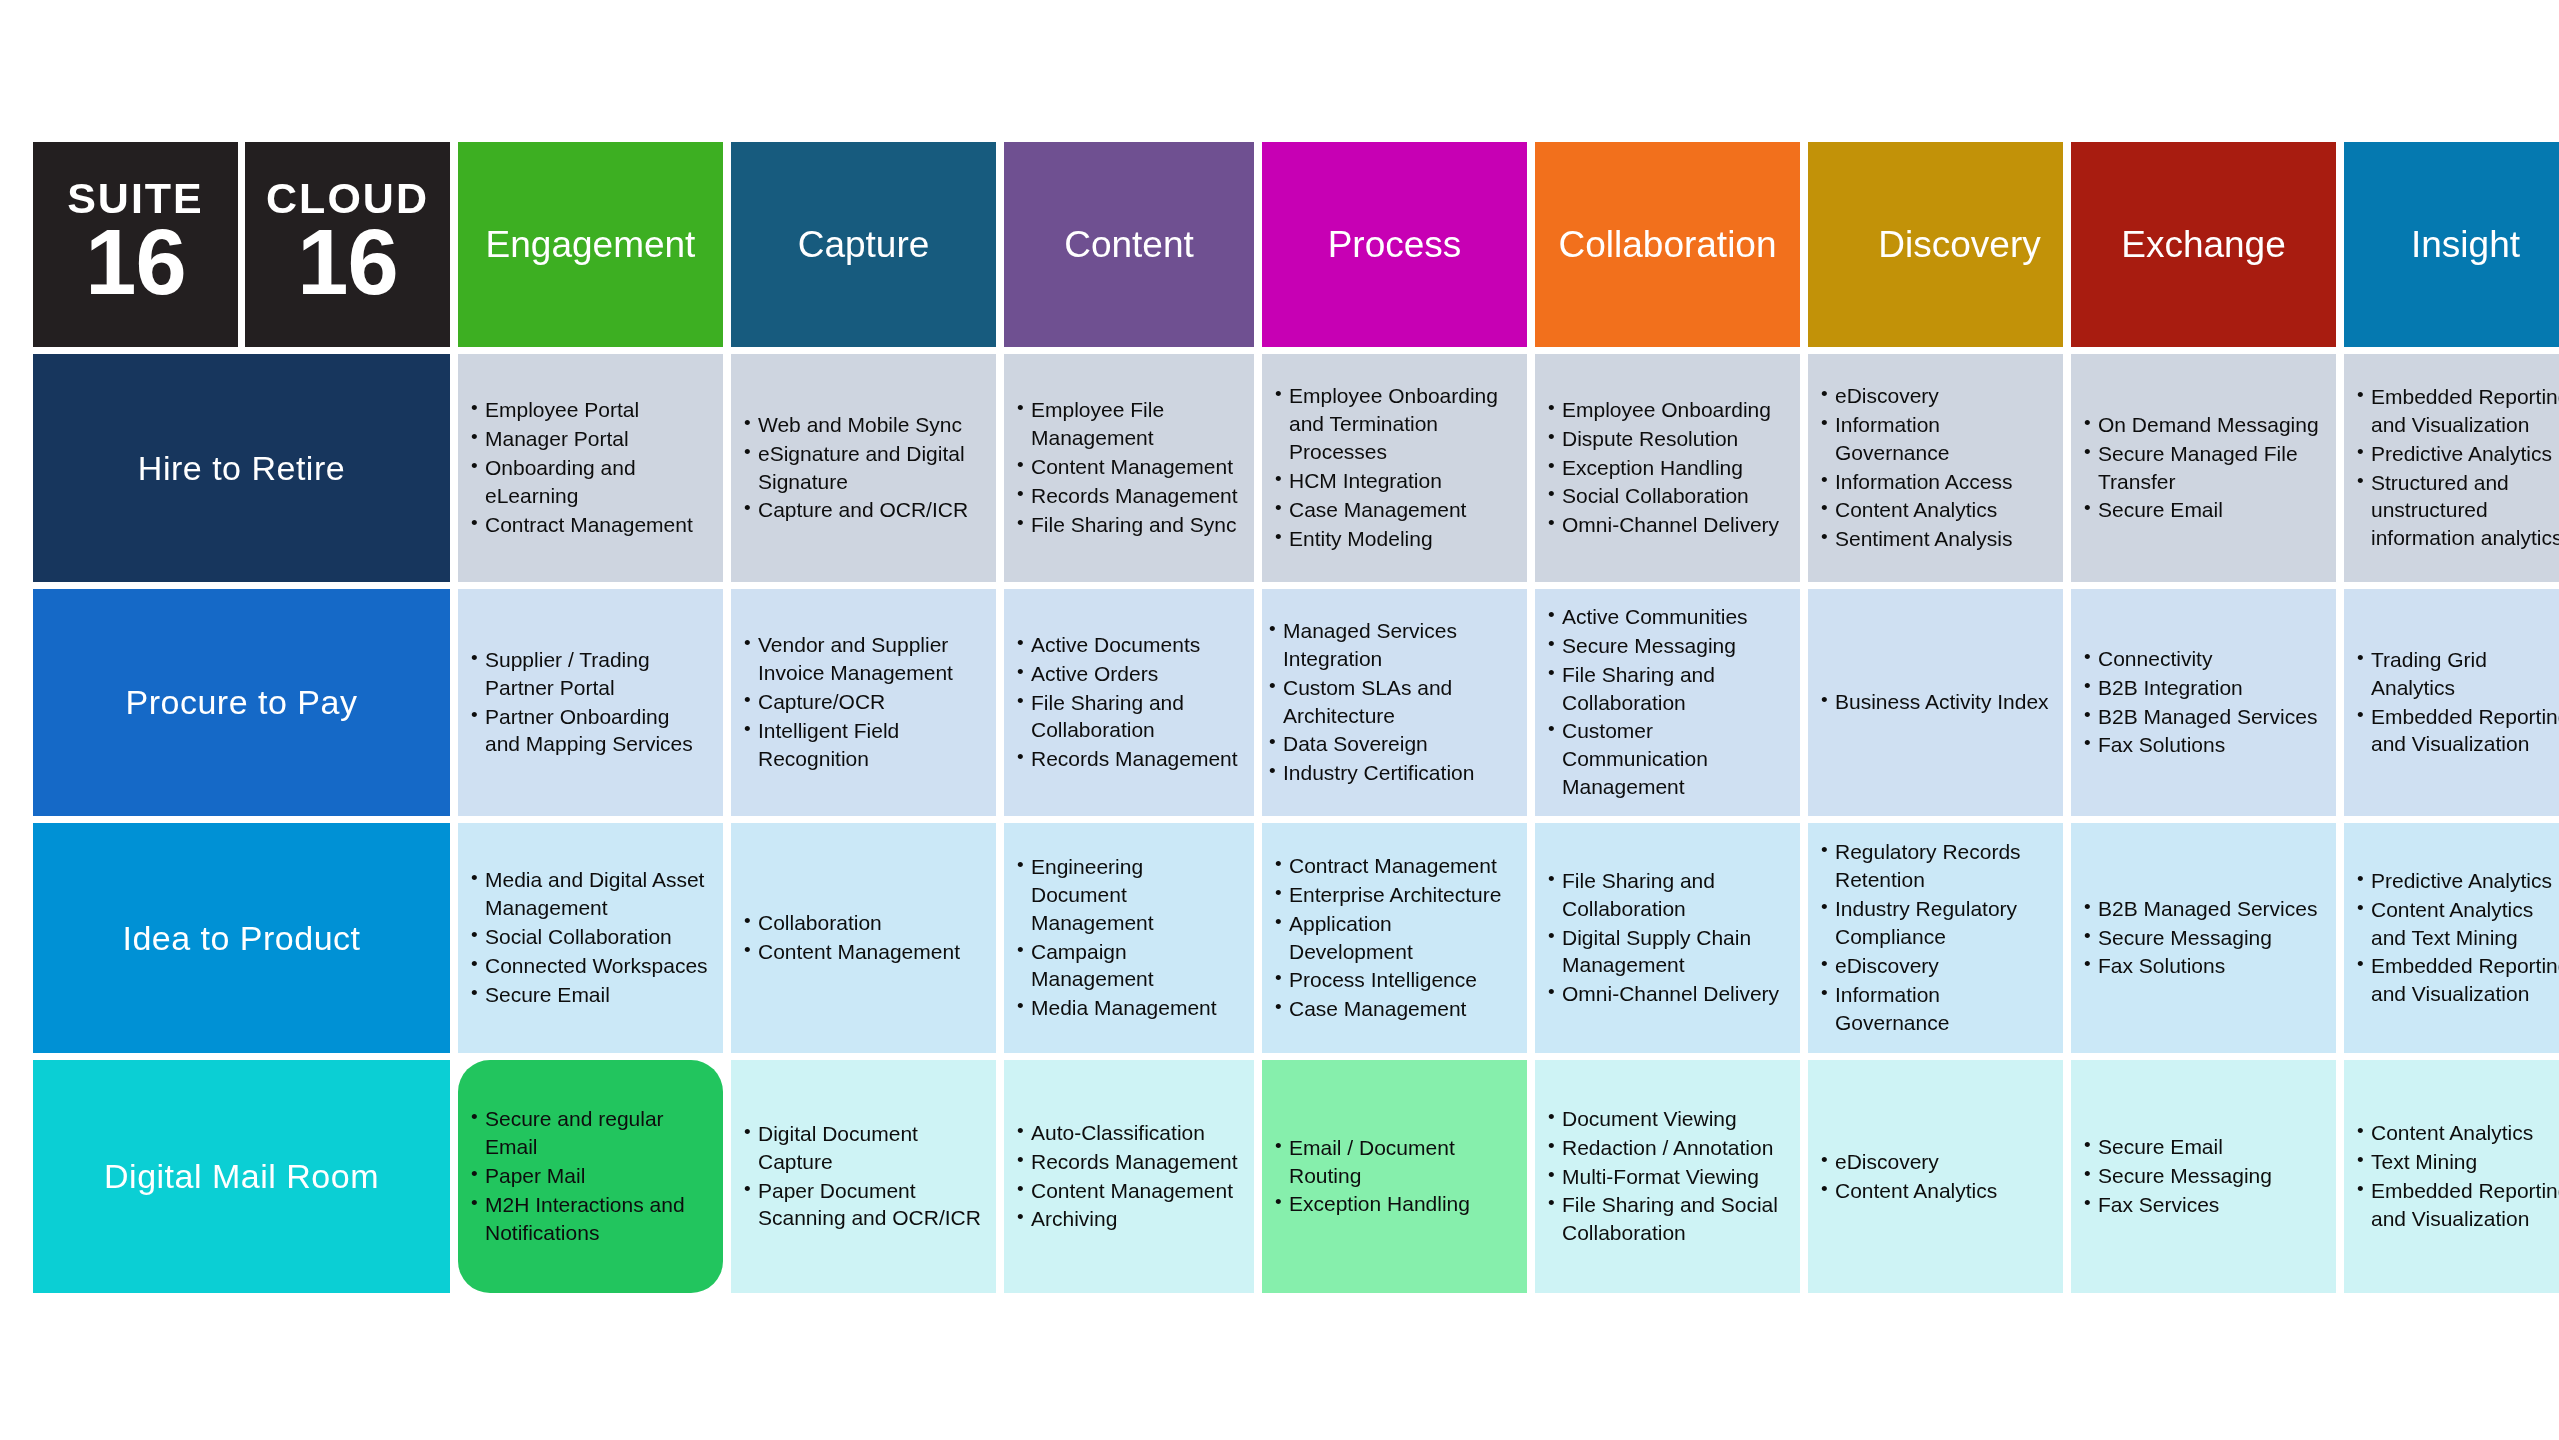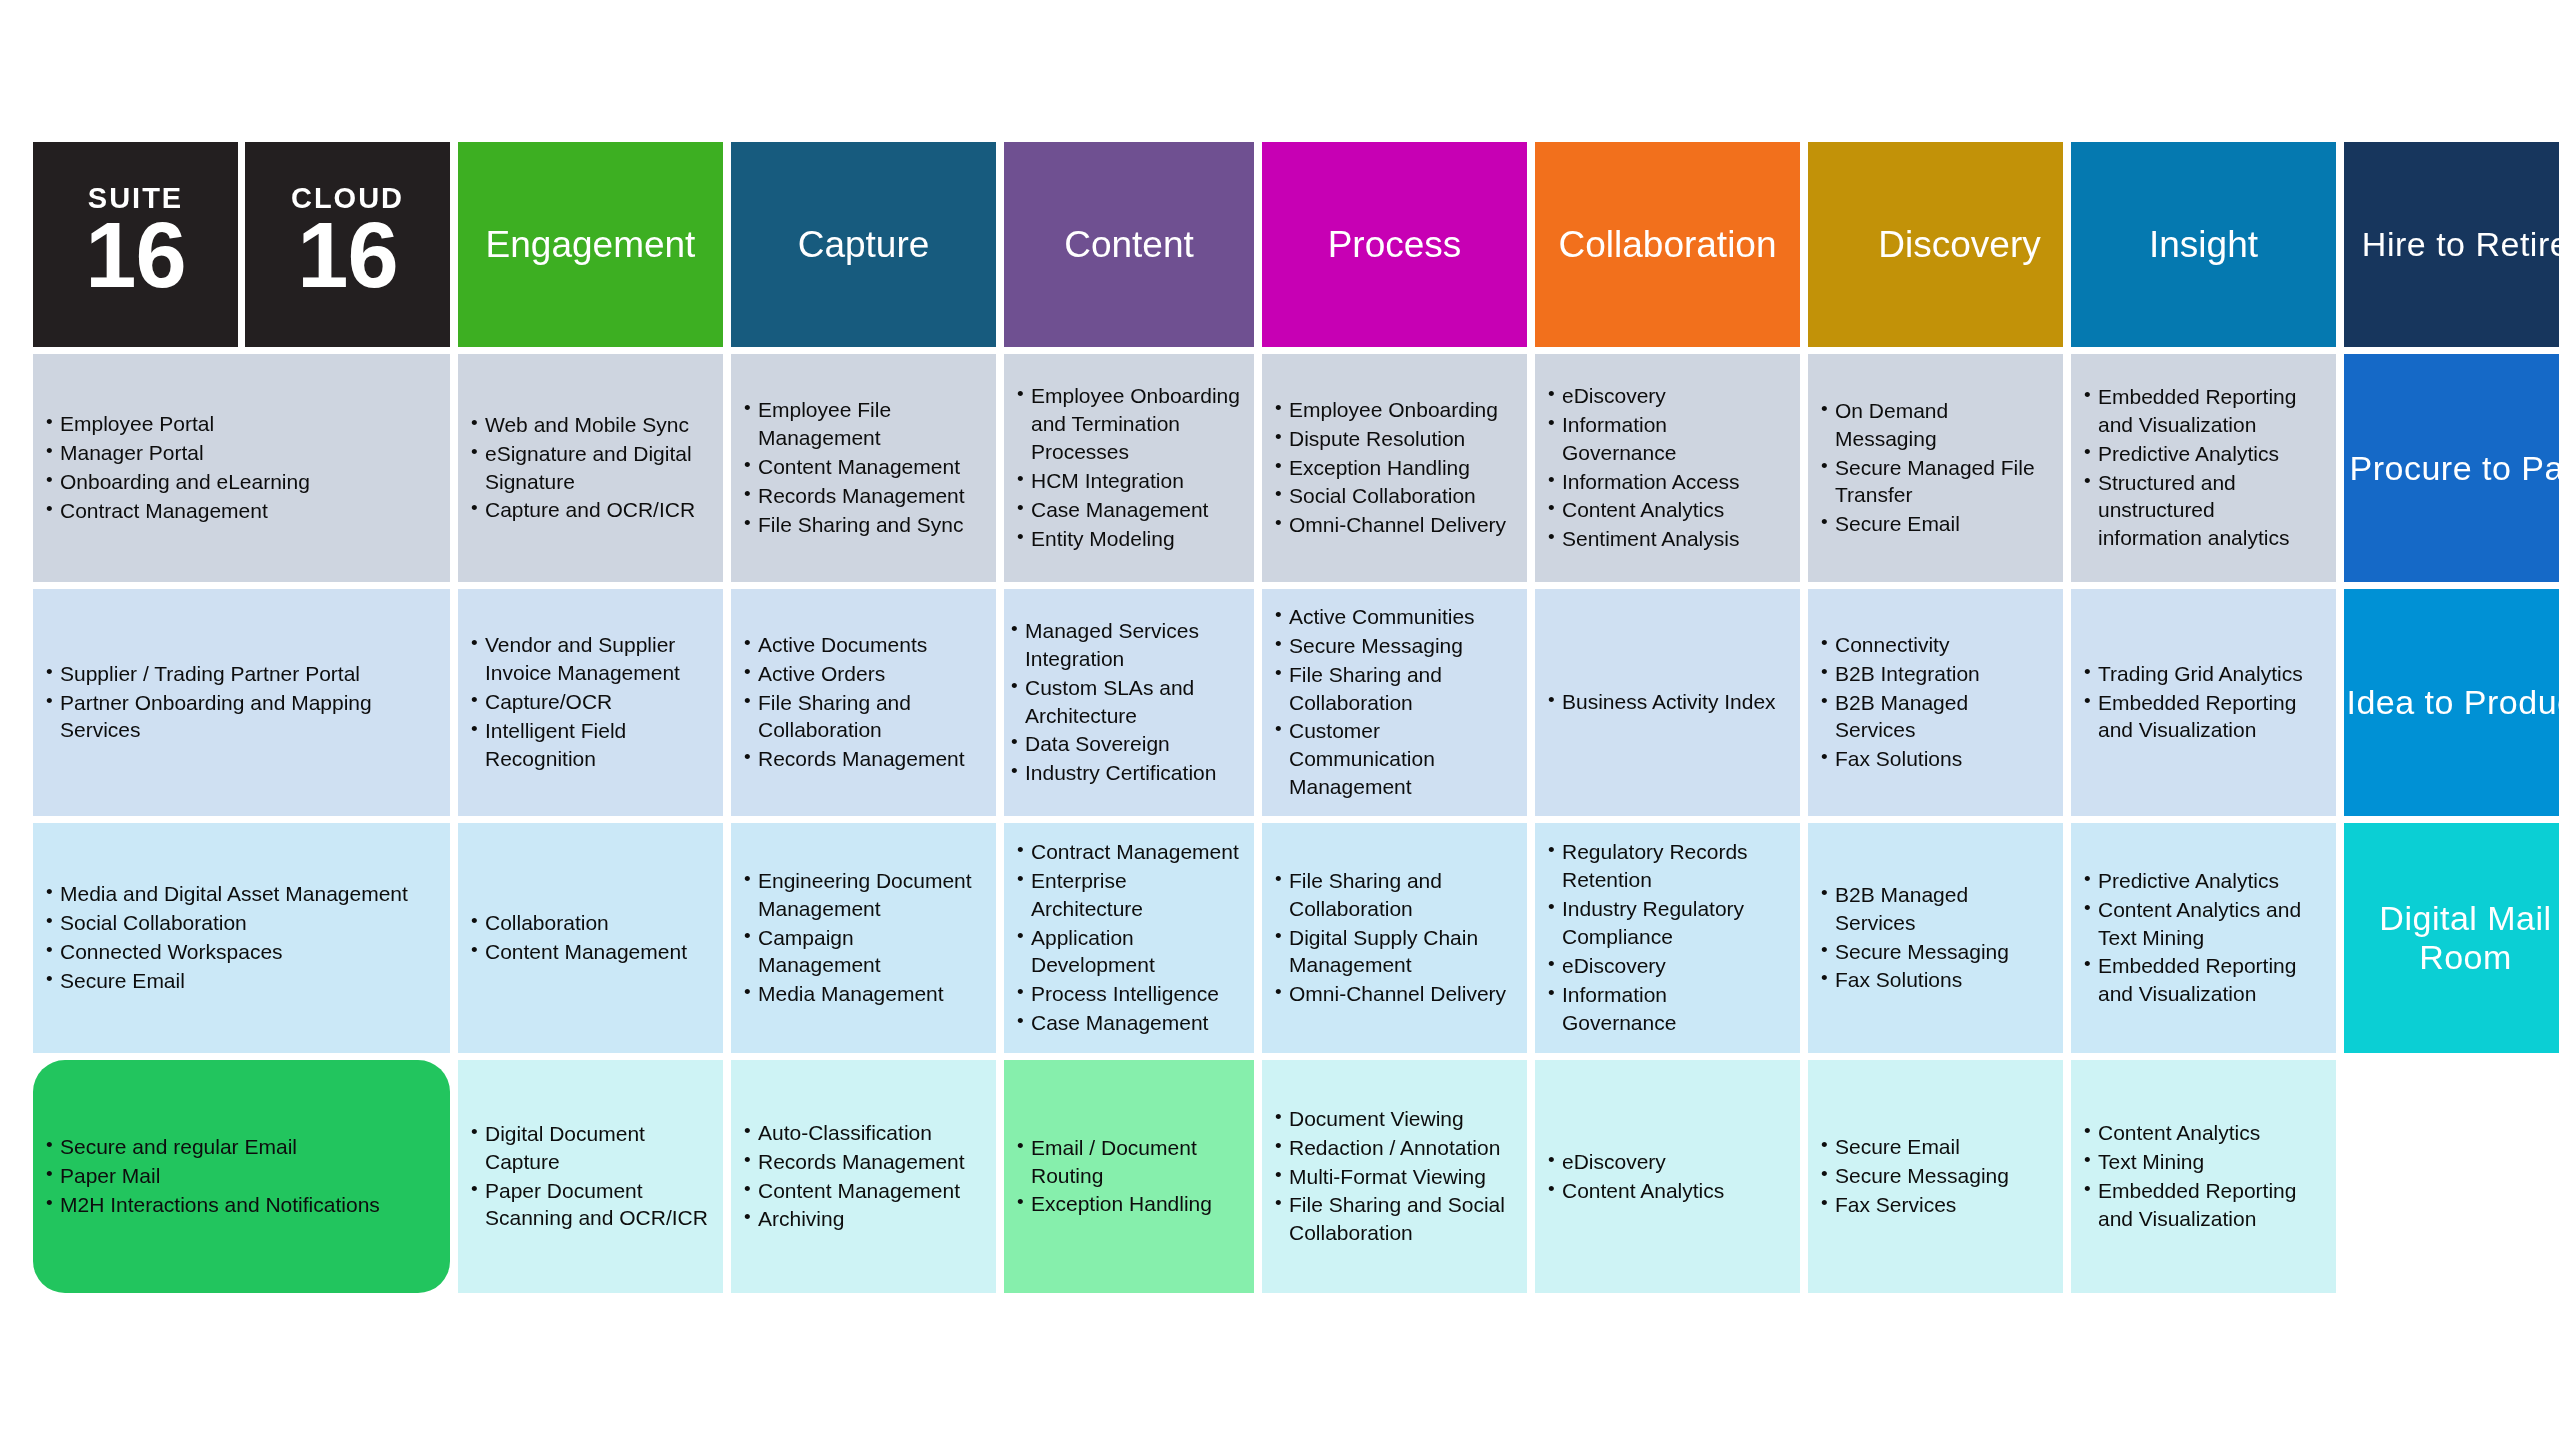--- a/index.html
+++ b/index.html
@@ -36,21 +36,21 @@
     flex: 1;
     display: flex;
     flex-direction: column;
     align-items: center;
     justify-content: center;
     color: #ffffff;
     line-height: 1;
     padding-bottom: 4px;
   }
   .logo-word {
-    font-size: 29px;
+    font-size: 43px;
     font-weight: bold;
     letter-spacing: 2px;
     margin-bottom: 2px;
   }
   .logo-num {
     font-size: 92px;
     font-weight: bold;
     letter-spacing: -1px;
     margin-top: -6px;
   }
@@ -131,20 +131,23 @@
     </div>
     <div class="col-head" style="background: rgb(199, 0, 180);">
       <span>Process</span>
     </div>
     <div class="col-head" style="background: rgb(242, 112, 28);">
       <span>Collaboration</span>
     </div>
     <div class="col-head" style="background: rgb(194, 146, 8); padding-left: 48px;">
       <span>Discovery</span>
     </div>
+    <div class="col-head" style="background: rgb(168, 28, 16);">
+      <span>Exchange</span>
+    </div>
     <div class="col-head" style="background: rgb(5, 121, 176);">
       <span>Insight</span>
     </div>
     <div class="row-head" style="background: rgb(23, 54, 93);">
       <span>Hire to Retire</span>
     </div>
     <div class="cell" style="background: rgb(206, 213, 224);">
       <ul>
         <li>Employee Portal</li>
         <li>Manager Portal</li>

